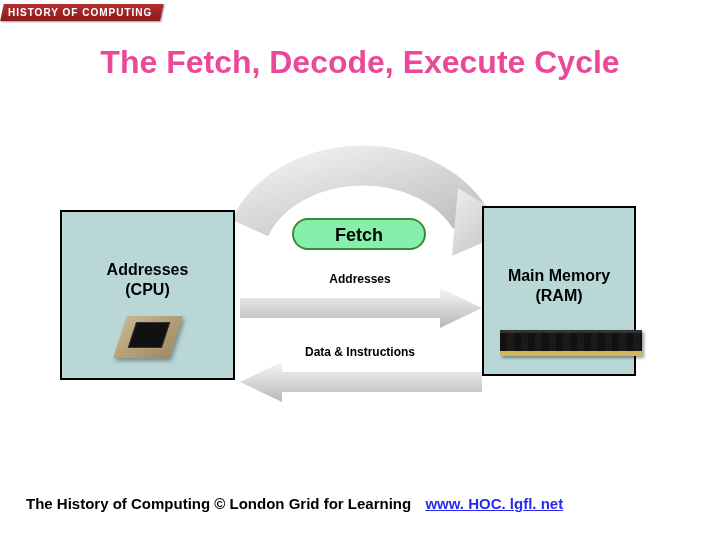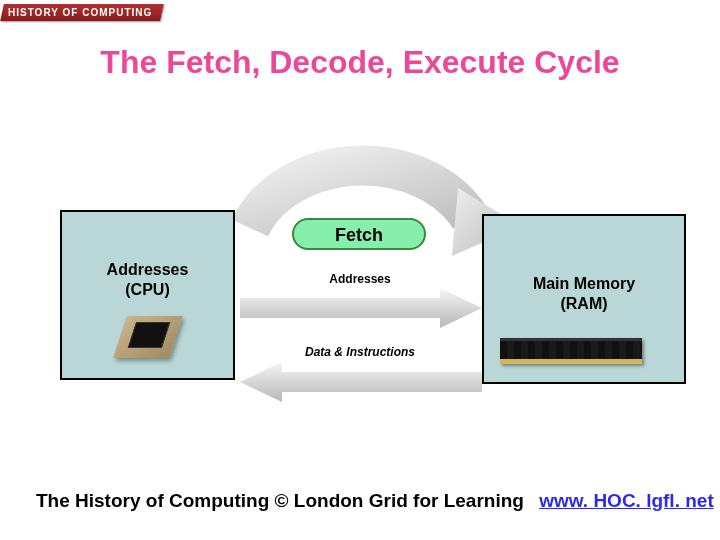--- a/index.html
+++ b/index.html
@@ -41,21 +41,21 @@
     top: 108px; left: 190px;
   }
 
   
   .box {
     position: absolute;
     background: #bad7d7;
     border: 2px solid #000;
   }
   .box.left  { top: 210px; left: 60px;  width: 175px; height: 170px; }
-  .box.right { top: 214px; left: 482px; width: 204px; height: 170px; }
+  .box.right { top: 206px; left: 482px; width: 154px; height: 170px; }
 
   .box-label {
     text-align: center;
     font-size: 16px;
     font-weight: bold;
     color: #000;
     line-height: 1.25;
   }
   .box.left .box-label  { margin-top: 48px; }
   .box.right .box-label { margin-top: 58px; }
@@ -106,33 +106,33 @@
   }
 
   .midlabel {
     position: absolute;
     left: 255px; width: 210px;
     text-align: center;
     font-weight: bold;
     font-size: 12px;
   }
   .midlabel.addr { top: 272px; }
-  .midlabel.data { top: 345px; font-style: italic; }
+  .midlabel.data { top: 345px; }
 
   
   .arrow {
     position: absolute;
   }
   .arrow svg { display:block; }
 
   
   .footer {
     position: absolute;
-    left: 36px; bottom: 28px;
-    font-size: 19px;
+    left: 26px; bottom: 28px;
+    font-size: 15px;
     font-weight: bold;
   }
   .footer a {
     color: #2a2aee;
     text-decoration: underline;
     margin-left: 10px;
     font-weight: bold;
   }
 </style>
 </head>

